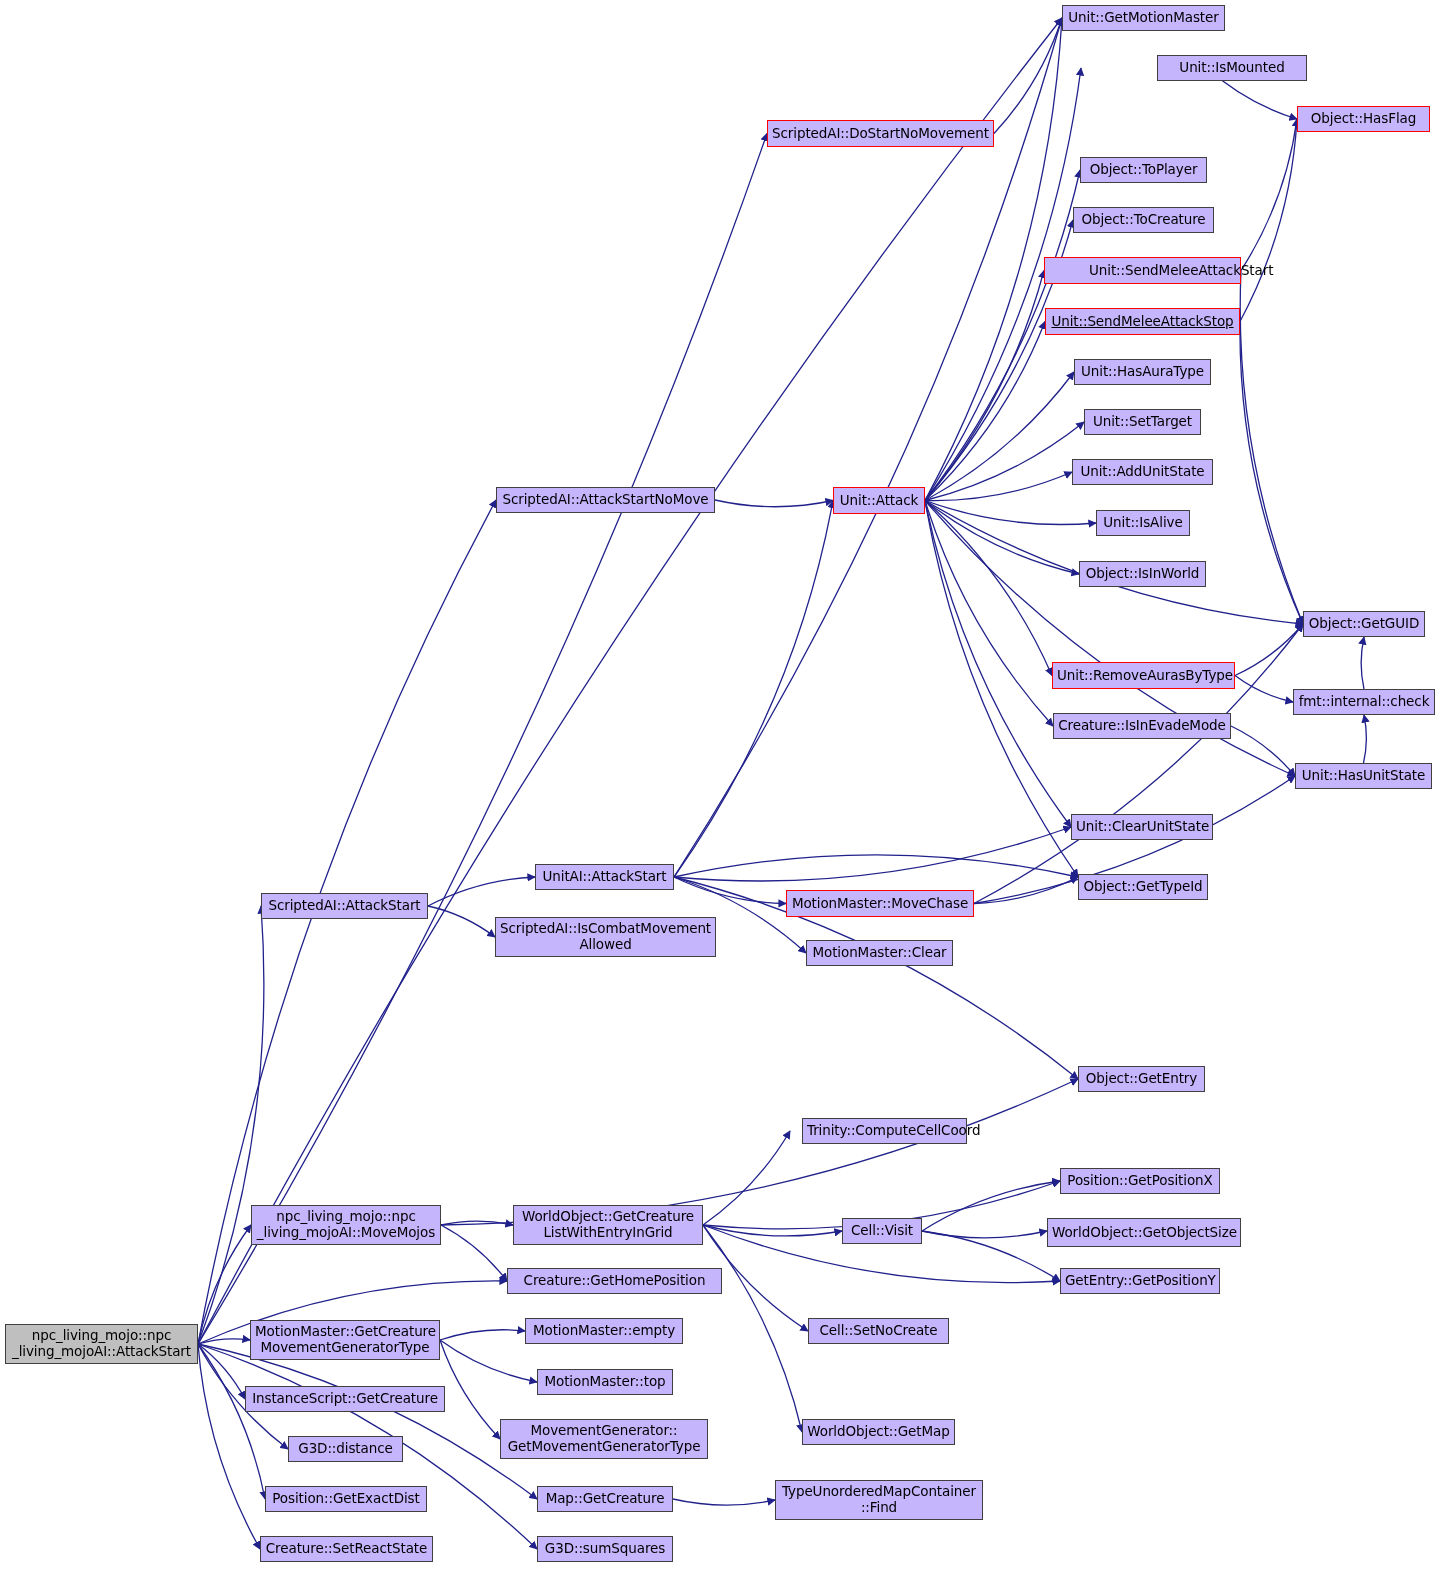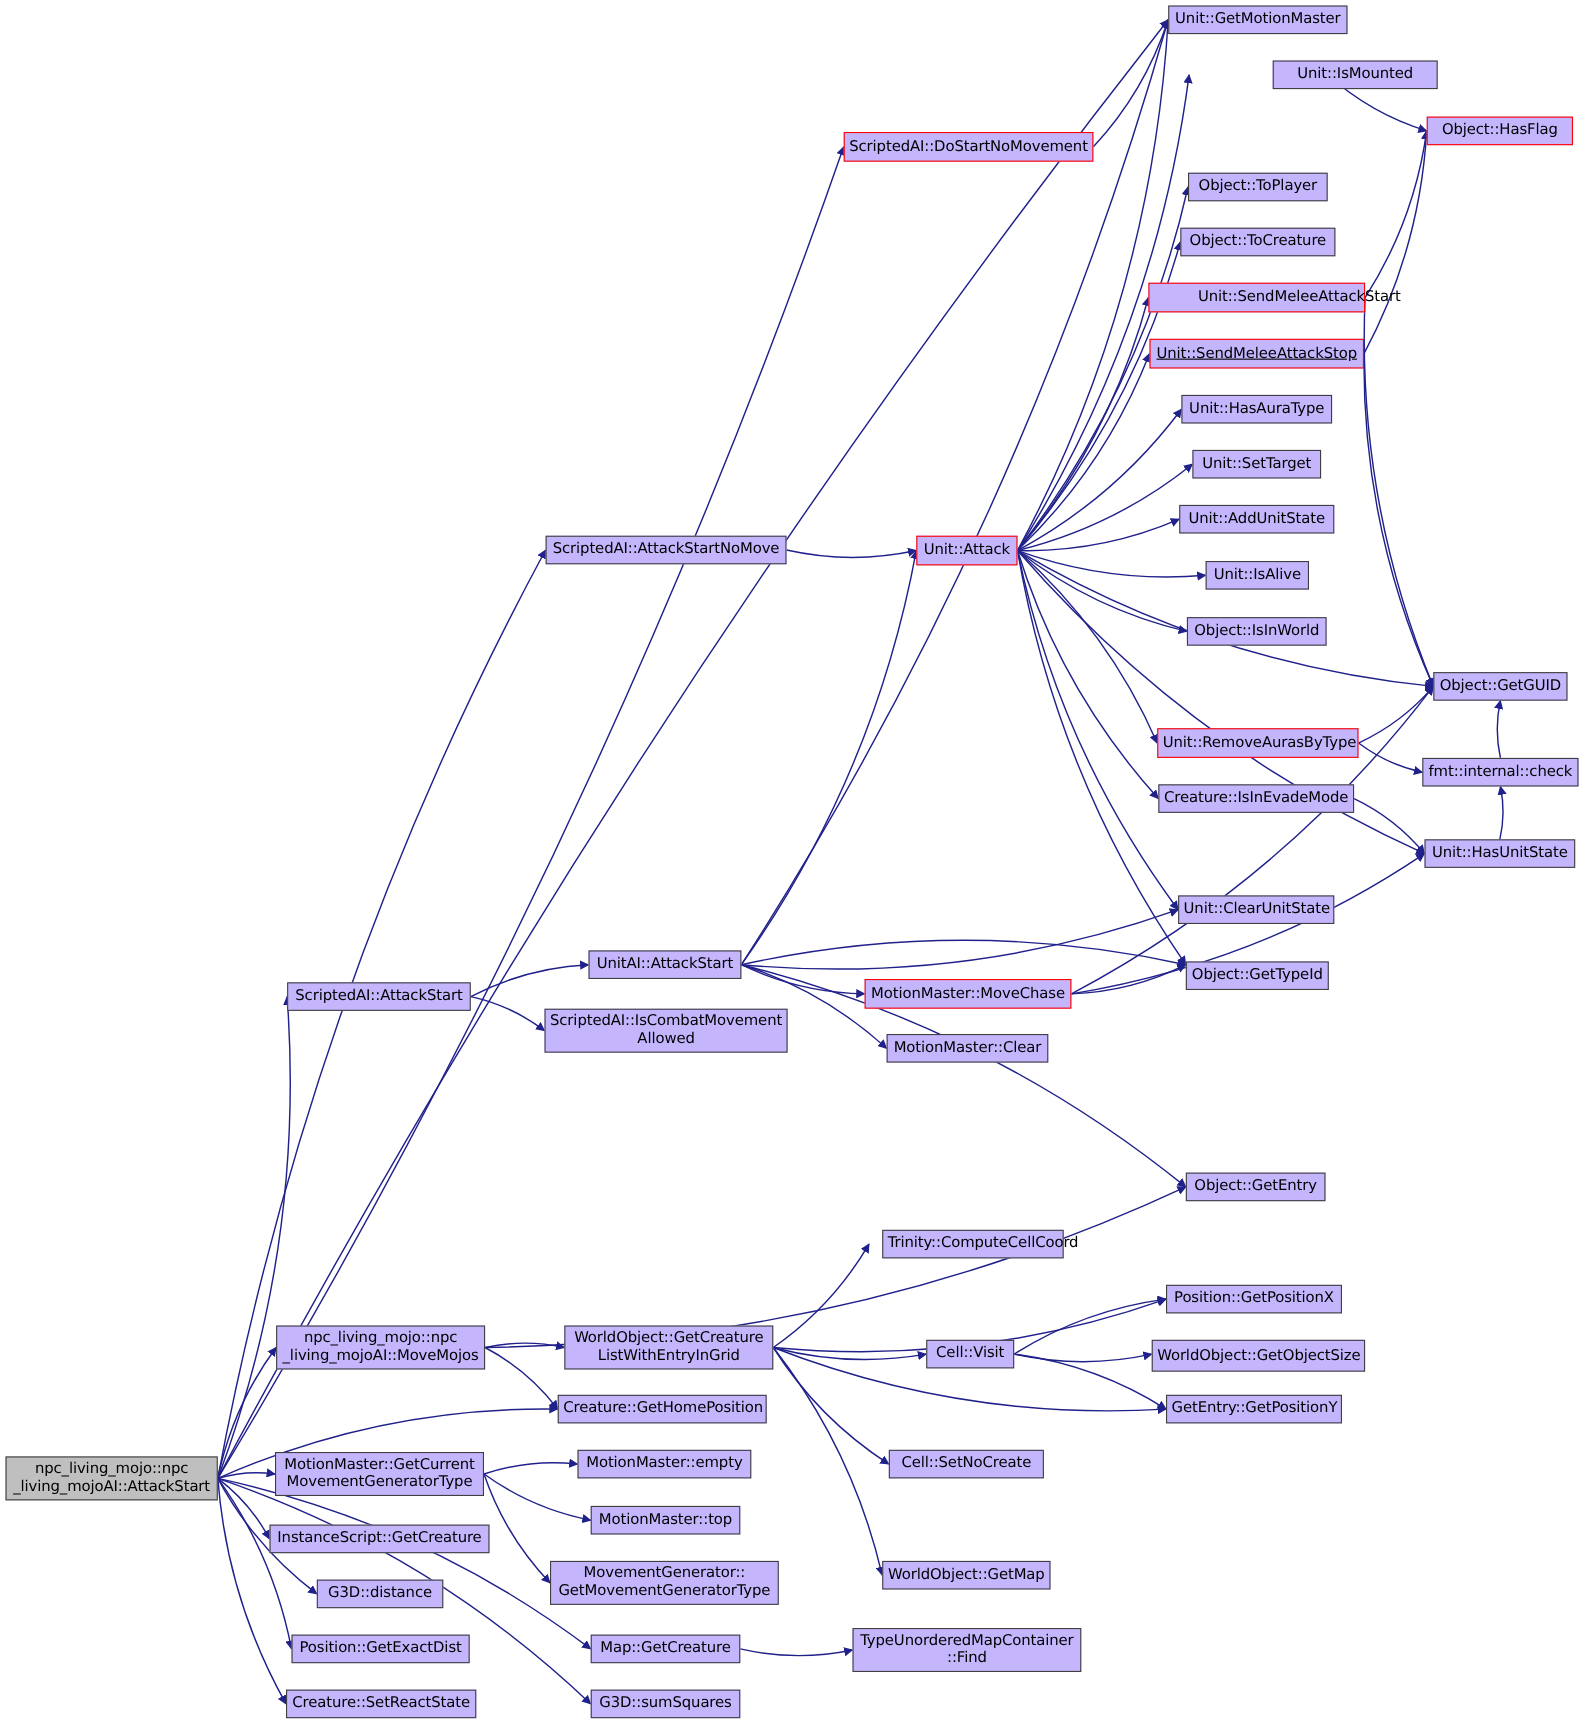--- a/index.html
+++ b/index.html
@@ -152,24 +152,24 @@
       <div class="node" style="left: 1078px; top: 1066px; width: 127px; height: 26px;"><span>Object::GetEntry</span></div>
       <div class="node" style="left: 790px; top: 1118px; width: 165px; height: 26px; margin-left: 12px;"><span>Trinity::ComputeCellCoord</span></div>
       <div class="node" style="left: 1060px; top: 1168px; width: 160px; height: 26px;"><span>Position::GetPositionX</span></div>
       <div class="node" style="left: 513px; top: 1205px; width: 190px; height: 40px;"><span>WorldObject::GetCreature
 ListWithEntryInGrid</span></div>
       <div class="node" style="left: 251px; top: 1205px; width: 190px; height: 40px;"><span>npc_living_mojo::npc
 _living_mojoAI::MoveMojos</span></div>
       <div class="node" style="left: 842px; top: 1218px; width: 80px; height: 26px;"><span>Cell::Visit</span></div>
       <div class="node" style="left: 1047px; top: 1218px; width: 194px; height: 29px;"><span>WorldObject::GetObjectSize</span></div>
       <div class="node" style="left: 1060px; top: 1268px; width: 160px; height: 26px;"><span>GetEntry::GetPositionY</span></div>
-      <div class="node" style="left: 507px; top: 1268px; width: 190px; height: 26px;"><span>Creature::GetHomePosition</span></div>
+      <div class="node" style="left: 507px; top: 1268px; width: 215px; height: 26px;"><span>Creature::GetHomePosition</span></div>
       <div class="node" style="left: 525px; top: 1318px; width: 158px; height: 26px;"><span>MotionMaster::empty</span></div>
       <div class="node" style="left: 808px; top: 1318px; width: 141px; height: 26px;"><span>Cell::SetNoCreate</span></div>
-      <div class="node" style="left: 250px; top: 1320px; width: 190px; height: 40px;"><span>MotionMaster::GetCurrent
+      <div class="node" style="left: 250px; top: 1320px; width: 190px; height: 40px;"><span>MotionMaster::GetCreature
 MovementGeneratorType</span></div>
       <div class="node" style="left: 245px; top: 1386px; width: 200px; height: 26px;"><span>InstanceScript::GetCreature</span></div>
       <div class="node" style="left: 537px; top: 1369px; width: 136px; height: 26px;"><span>MotionMaster::top</span></div>
       <div class="node" style="left: 802px; top: 1419px; width: 153px; height: 26px;"><span>WorldObject::GetMap</span></div>
       <div class="node" style="left: 500px; top: 1419px; width: 208px; height: 40px;"><span>MovementGenerator::
 GetMovementGeneratorType</span></div>
       <div class="node" style="left: 288px; top: 1436px; width: 115px; height: 26px;"><span>G3D::distance</span></div>
       <div class="node" style="left: 265px; top: 1486px; width: 162px; height: 26px;"><span>Position::GetExactDist</span></div>
       <div class="node" style="left: 537px; top: 1486px; width: 136px; height: 26px;"><span>Map::GetCreature</span></div>
       <div class="node" style="left: 775px; top: 1480px; width: 208px; height: 40px;"><span>TypeUnorderedMapContainer

